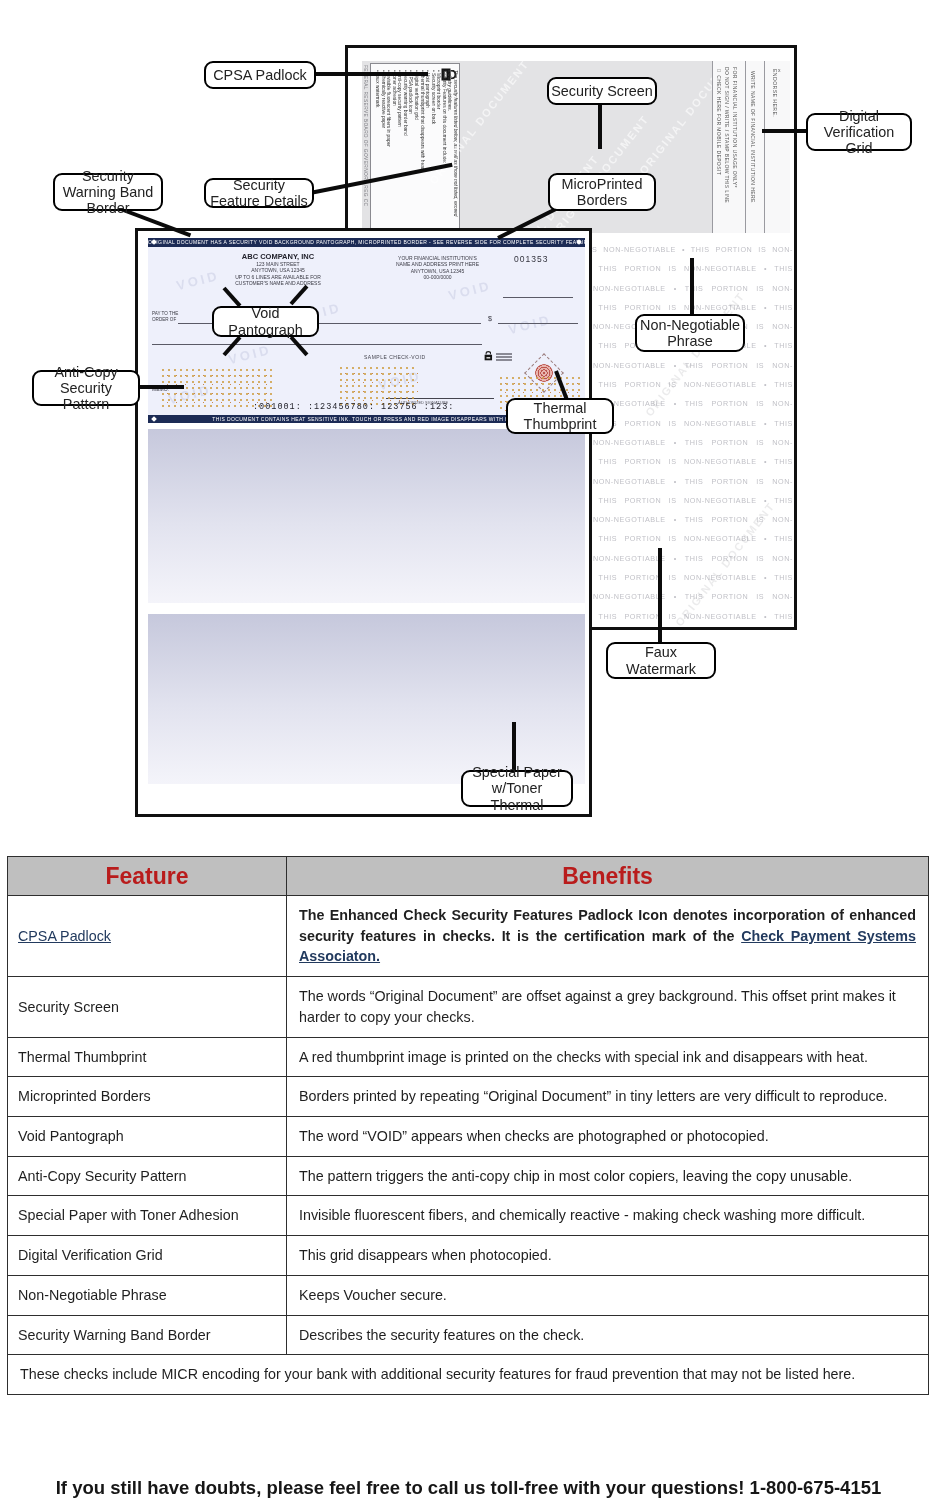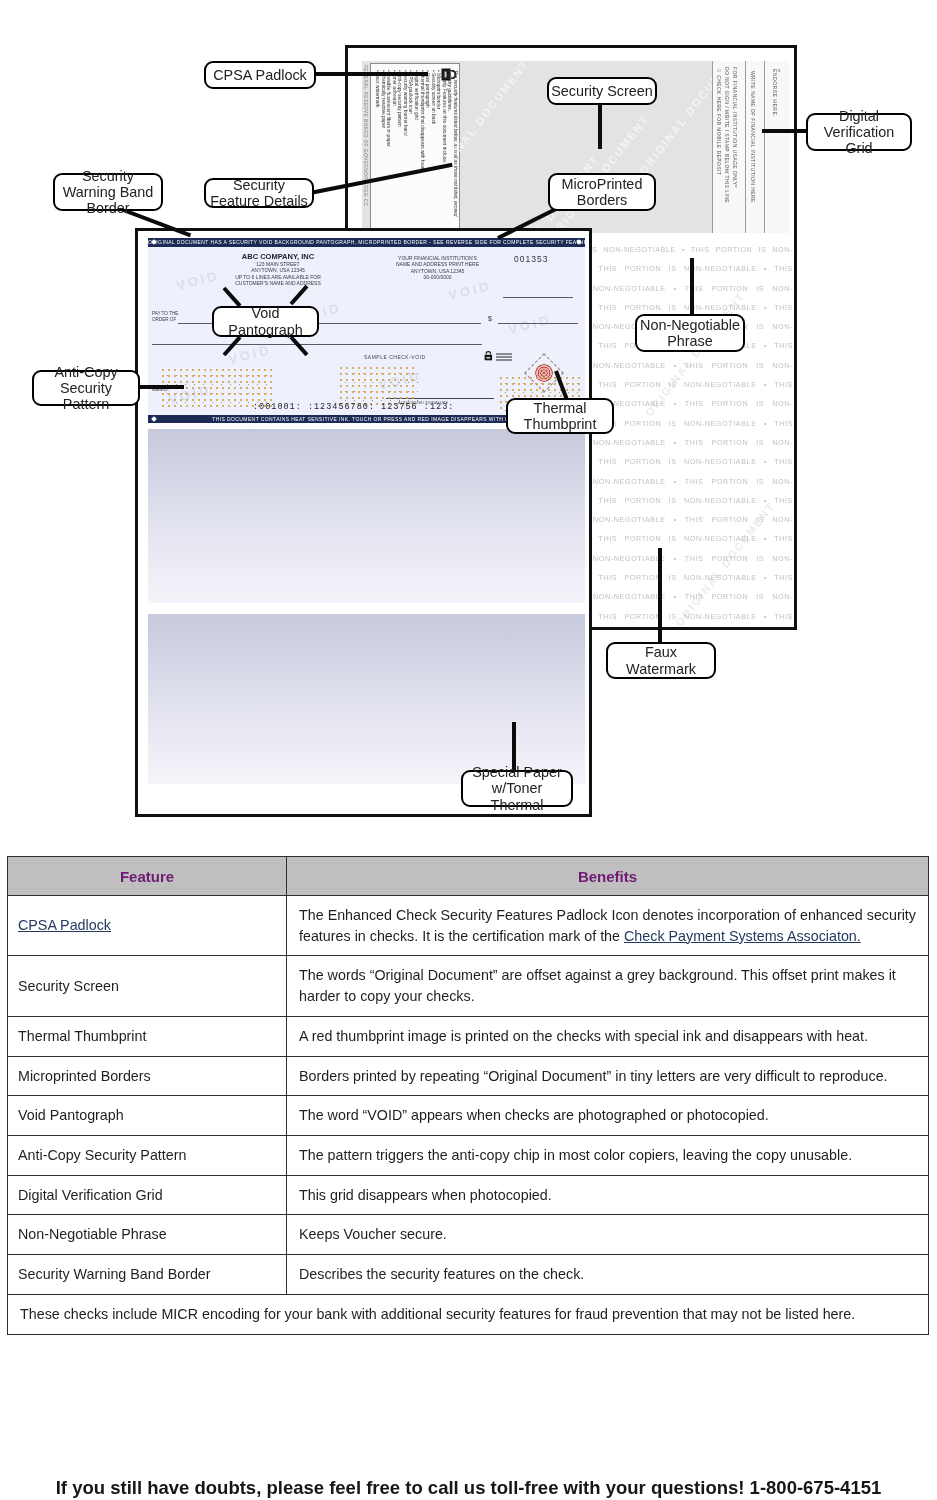--- a/index.html
+++ b/index.html
@@ -57,25 +57,25 @@
   #thumb .diamond{position:absolute;left:4px;top:4px;width:26px;height:26px;
     border:1px dashed #9a7d7d;transform:rotate(45deg);}
   #thumb .print{position:absolute;left:9px;top:9px;width:18px;height:18px;border-radius:50%;
     background:repeating-radial-gradient(circle at 50% 50%,#b6443a 0 1px,#e7aca4 1px 2.6px);opacity:.9;}
   #micr{position:absolute;left:105px;top:155px;font-family:"Liberation Mono",monospace;
     font-size:8.5px;letter-spacing:1px;color:#23232b;white-space:nowrap;}
   
   #feature-table{position:absolute;left:7px;top:856px;width:922px;border-collapse:collapse;
     font-size:14.3px;color:#1f1f1f;}
   #feature-table th,#feature-table td{border:1.5px solid #2e2e2e;vertical-align:middle;}
-  #feature-table th{background:#bfbfbf;font-size:15px;font-weight:bold;height:36px;color:#701a75;}
+  #feature-table th{background:#bfbfbf;font-size:23px;font-weight:bold;height:36px;color:#b91c1c;}
   #feature-table td{padding:9px 12px;line-height:1.45;}
   #feature-table td.fcell{width:258px;padding:9px 10px;}
   .link{color:#223a5e;text-decoration:underline;cursor:pointer;}
-  td.justify{text-align:justify;}
+  td.justify{text-align:justify;font-weight:bold;}
   
   #footer-line{position:absolute;top:1477px;left:0;width:100%;text-align:center;
     font-size:18.5px;font-weight:bold;color:#161616;}
 </style>
 </head>
 <body>
 
 <div id="page">
 
 
@@ -302,20 +302,24 @@
     </tr>
     <tr>
       <td class="fcell">Void Pantograph</td>
       <td>The word “VOID” appears when checks are photographed or photocopied.</td>
     </tr>
     <tr>
       <td class="fcell">Anti-Copy Security Pattern</td>
       <td>The pattern triggers the anti-copy chip in most color copiers, leaving the copy unusable.</td>
     </tr>
     <tr>
+      <td class="fcell">Special Paper with Toner Adhesion</td>
+      <td>Invisible fluorescent fibers, and chemically reactive - making check washing more difficult.</td>
+    </tr>
+    <tr>
       <td class="fcell">Digital Verification Grid</td>
       <td>This grid disappears when photocopied.</td>
     </tr>
     <tr>
       <td class="fcell">Non-Negotiable Phrase</td>
       <td>Keeps Voucher secure.</td>
     </tr>
     <tr>
       <td class="fcell">Security Warning Band Border</td>
       <td>Describes the security features on the check.</td>

